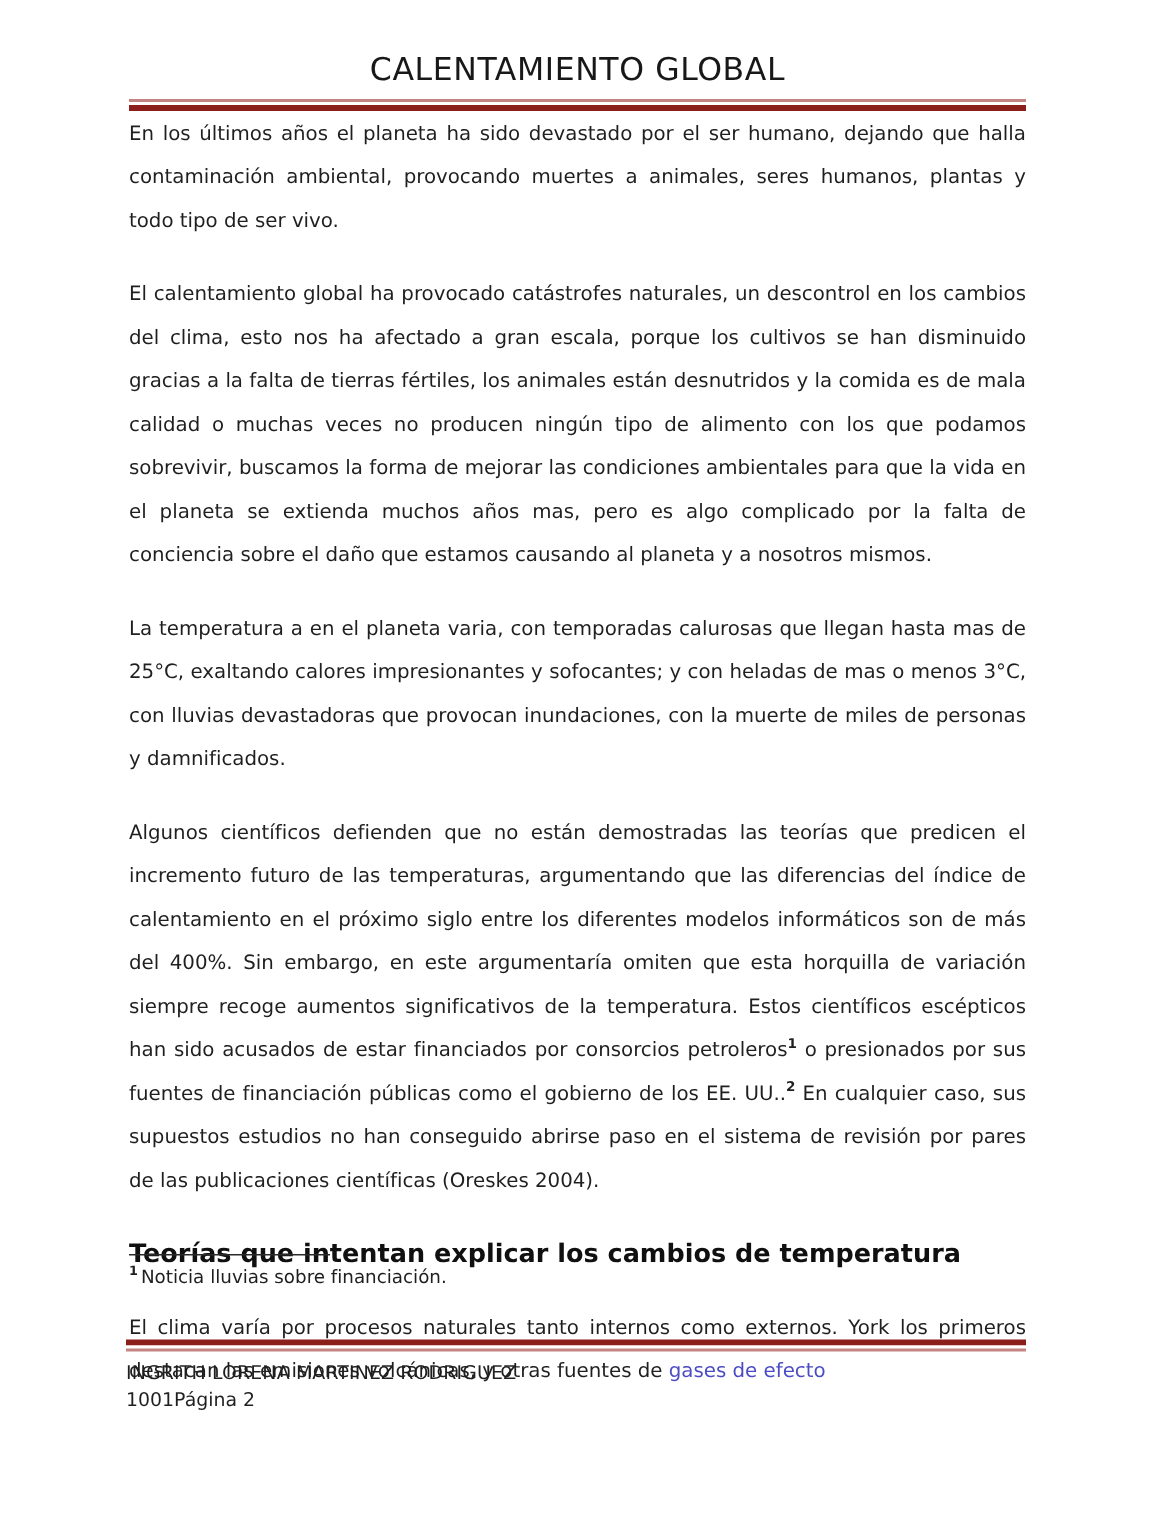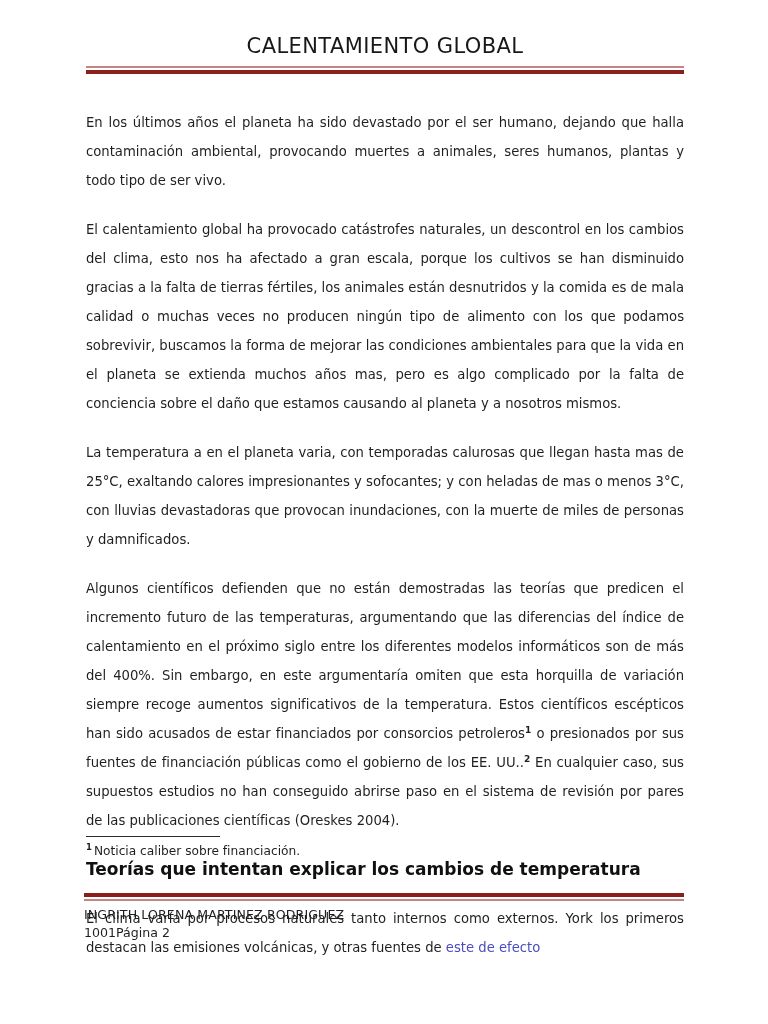--- a/index.html
+++ b/index.html
@@ -55,21 +55,21 @@
     height: 2px;
     background: #ffffff;
   }
   .header-rule .r-thick {
     height: 4px;
     background: #8a1f1c;
   }
 
   
   .body-content {
-    padding-top: 34px;
+    padding-top: 1px;
   }
   p.para {
     margin: 0 0 20px 0;
     font-size: 13.2px;
     line-height: 29px;
     text-align: justify;
     text-justify: inter-word;
     color: #1f1f1f;
     font-weight: 400;
   }
@@ -180,28 +180,28 @@
     <p class="para">En los últimos años el planeta ha sido devastado por el ser humano, dejando que halla contaminación ambiental, provocando muertes a animales, seres humanos, plantas y todo tipo de ser vivo.</p>
 
     <p class="para">El calentamiento global ha provocado catástrofes naturales, un descontrol en los cambios del clima, esto nos ha afectado a gran escala, porque los cultivos se han disminuido gracias a la falta de tierras fértiles, los animales están desnutridos y la comida es de mala calidad o muchas veces no producen ningún tipo de alimento con los que podamos sobrevivir,  buscamos la forma de mejorar las condiciones ambientales para que la vida en el planeta se extienda muchos años mas, pero es algo complicado por la falta de conciencia sobre el daño que estamos causando al planeta y a nosotros mismos.</p>
 
     <p class="para">La temperatura a en el planeta varia, con temporadas calurosas que llegan hasta mas de 25°C, exaltando calores impresionantes y sofocantes; y con heladas de  mas o menos 3°C, con lluvias devastadoras que provocan inundaciones, con la muerte de miles de personas y damnificados.</p>
 
     <p class="para"><span> Algunos científicos defienden que no están demostradas las teorías que predicen el incremento futuro de las temperaturas, argumentando que las diferencias del índice de calentamiento en el próximo siglo entre los diferentes modelos informáticos son de más del 400%. Sin embargo, en este argumentaría omiten que esta horquilla de variación siempre recoge aumentos significativos de la temperatura. Estos científicos escépticos han sido acusados de estar financiados por consorcios petroleros</span><sup class="fnref">1</sup><span> o presionados por sus fuentes de financiación públicas como el gobierno de los EE. UU..</span><sup class="fnref">2</sup><span> En cualquier caso, sus supuestos estudios no han conseguido abrirse paso en el sistema de revisión por pares de las publicaciones científicas (Oreskes 2004).</span></p>
 
     <p class="heading-bold">Teorías que intentan explicar los cambios de temperatura</p>
 
-    <p class="para"><span>El clima varía por procesos naturales tanto internos como externos. York los primeros destacan las emisiones volcánicas, y otras fuentes de </span><a class="doclink" href="#">este de efecto</a></p>
+    <p class="para"><span>El clima varía por procesos naturales tanto internos como externos. York los primeros destacan las emisiones volcánicas, y otras fuentes de </span><a class="doclink" href="#">gases de efecto</a></p>
 
   </div>
 
   <div class="footnotes">
     <div class="fn-sep"></div>
 
-    <p class="footnote"><sup>1</sup><span>Noticia caliber sobre financiación.</span></p>
+    <p class="footnote"><sup>1</sup><span>Noticia lluvias sobre financiación.</span></p>
 
   </div>
 
   <div class="doc-footer">
     <div class="footer-rule">
       <div class="f-thick"></div>
       <div class="f-gap"></div>
       <div class="f-thin"></div>
     </div>
     <div class="footer-body">

